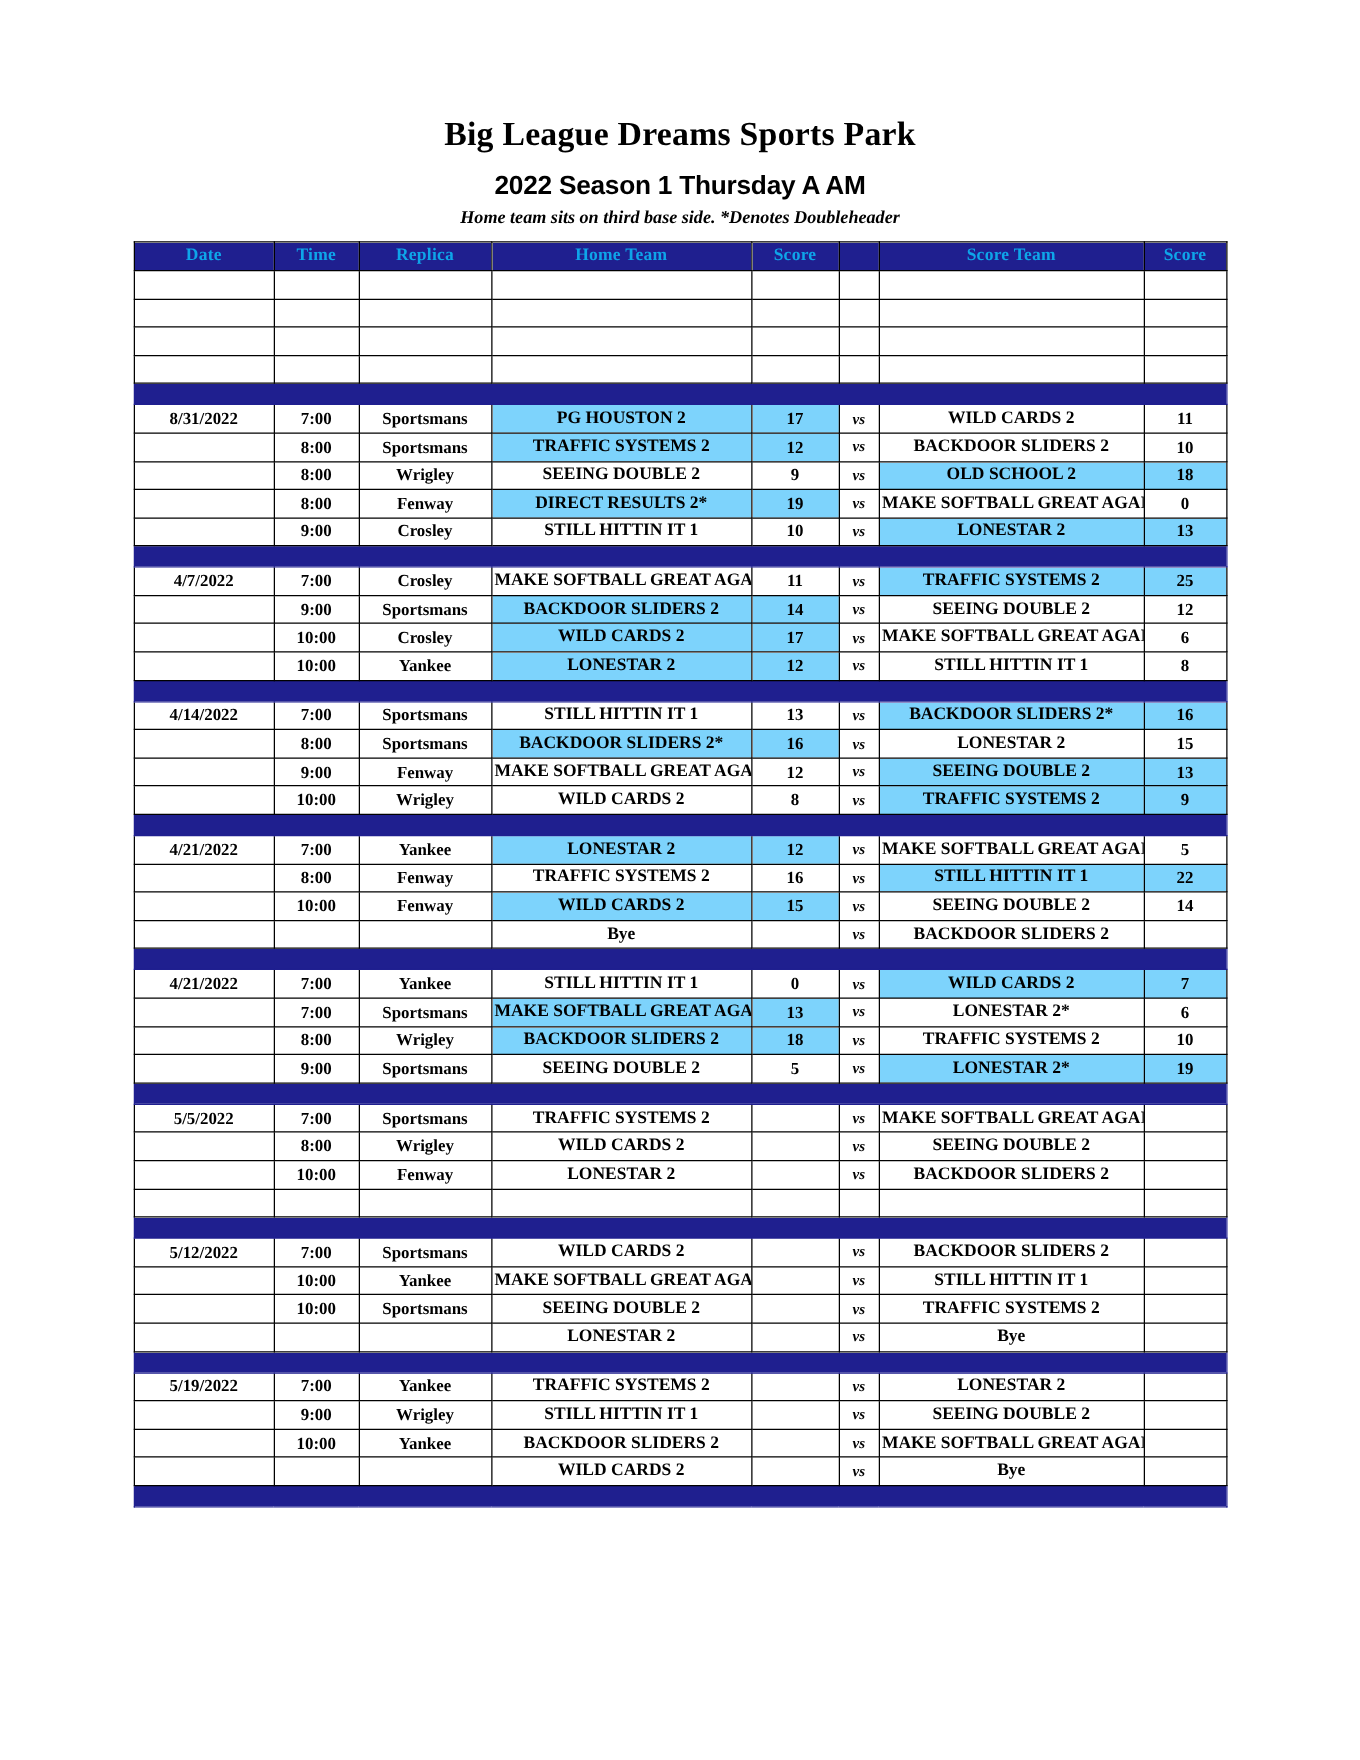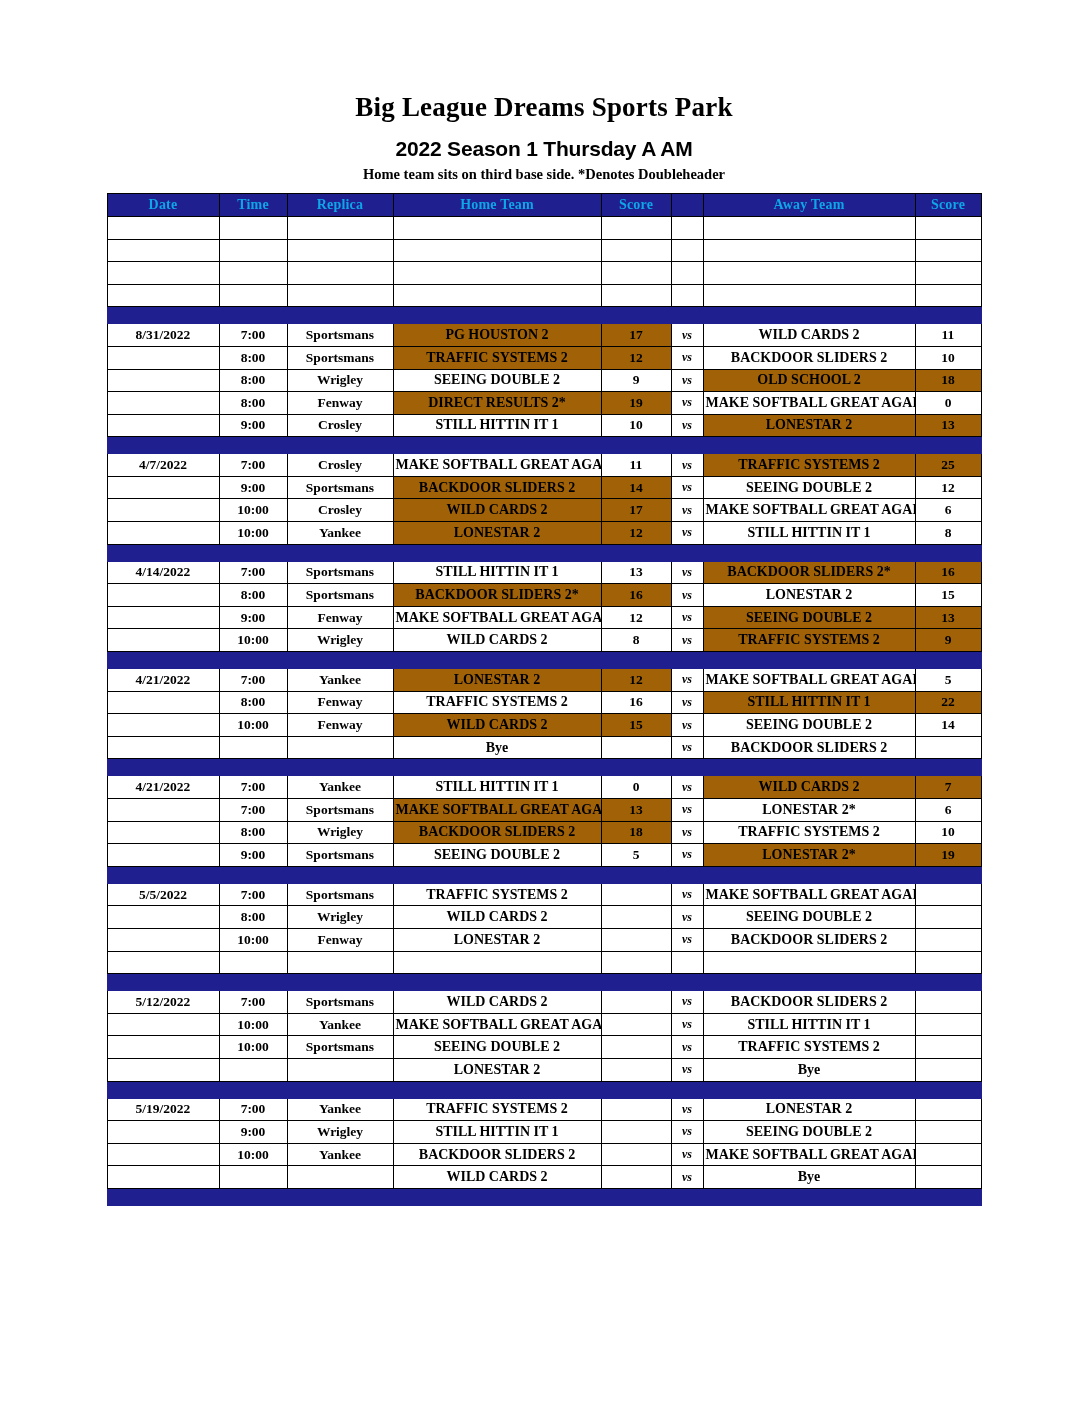--- a/index.html
+++ b/index.html
@@ -35,20 +35,21 @@
     font-family: "Liberation Sans", sans-serif;
     font-weight: bold;
     font-size: 21px;
     line-height: 1.3;
     margin-top: 12px;
     letter-spacing: -0.2px;
   }
   .title-note {
     font-family: "Liberation Serif", serif;
     font-weight: bold;
+    font-style: italic;
     font-size: 14.5px;
     margin-top: 4px;
   }
   table.sched {
     border-collapse: collapse;
     table-layout: fixed;
     margin: 10px auto 0 auto;
     width: 874px;
     font-size: 13.5px;
   }
@@ -83,21 +84,21 @@
   tr.blank td {
     height: 21.6px;
   }
   tr.bandrow td {
     background: #1f1f8f;
     border: 1px solid #1f1f8f;
     height: 16px;
     padding: 0;
   }
   td.hl {
-    background: #a16207;
+    background: #7dd3fc;
   }
   td.vs {
     font-family: "Liberation Serif", serif;
     font-weight: bold;
     font-style: italic;
     font-size: 12px;
     margin-top: 20px;
   }
   td.team {
     font-size: 14px;
@@ -138,21 +139,21 @@
         <col class="c-asc">
     </colgroup>
     <thead>
       <tr>
         <th>Date</th>
         <th>Time</th>
         <th>Replica</th>
         <th>Home Team</th>
         <th>Score</th>
         <th></th>
-        <th>Away Team</th>
+        <th>Score Team</th>
         <th>Score</th>
       </tr>
     </thead>
     <tbody id="sched-body">
         <tr class="blank">
           <td>&nbsp;</td>
           <td>&nbsp;</td>
           <td>&nbsp;</td>
           <td>&nbsp;</td>
           <td>&nbsp;</td>

